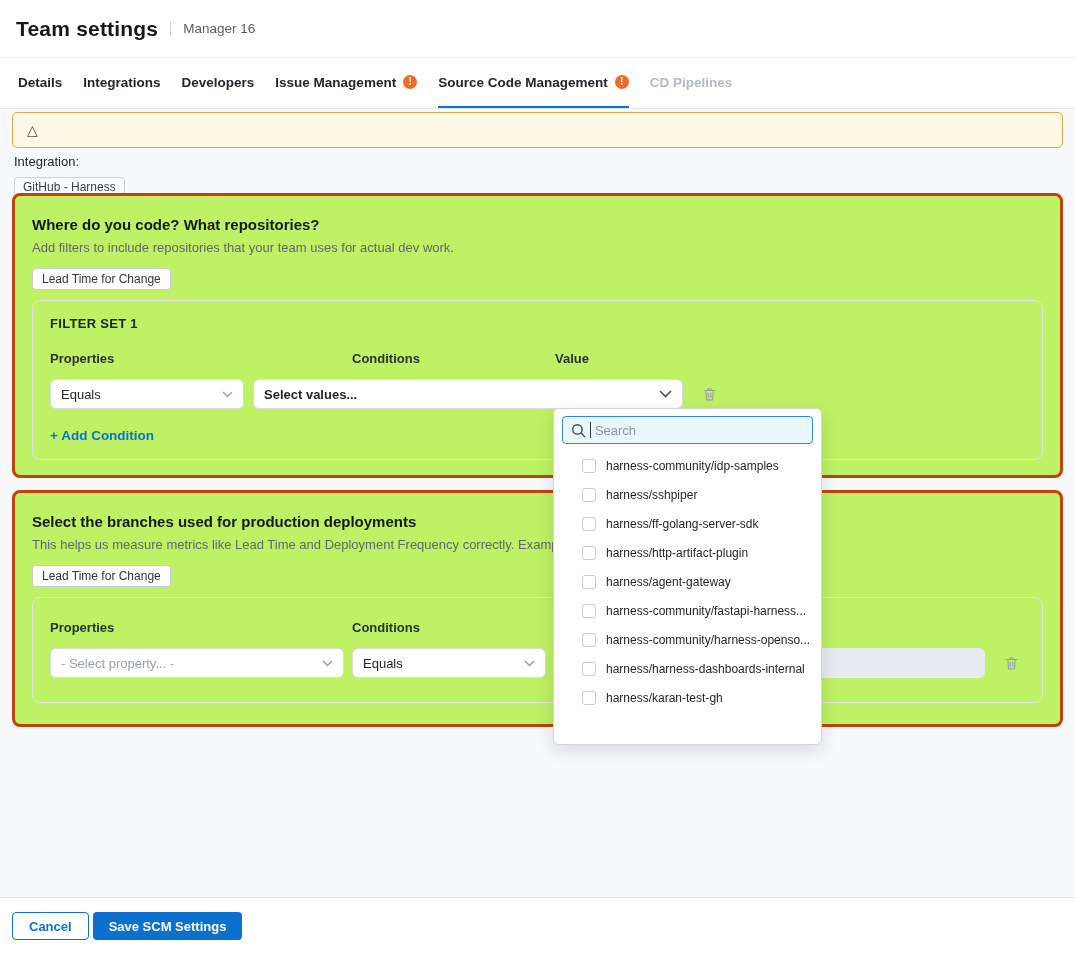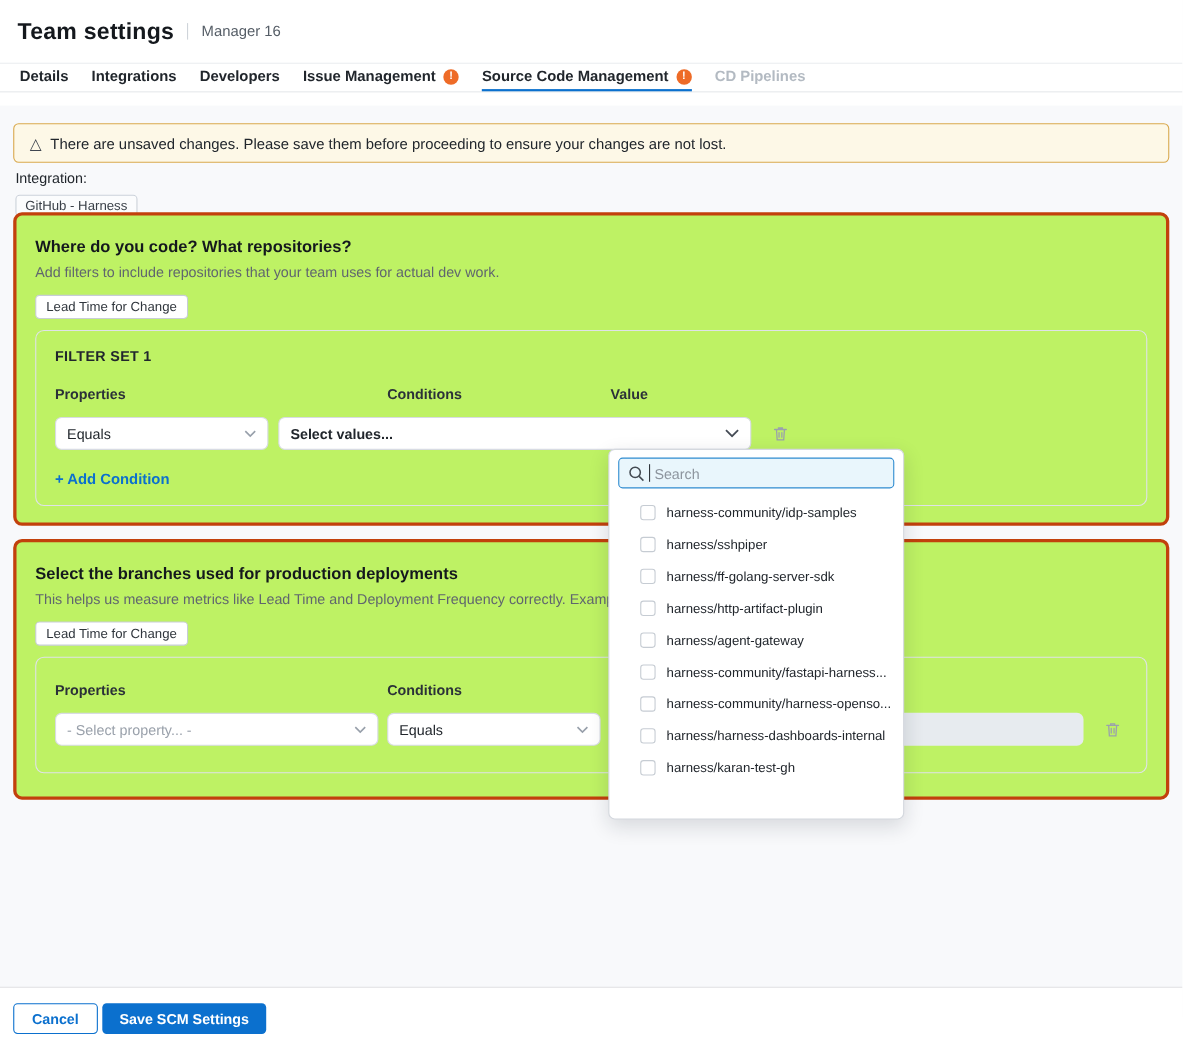--- a/index.html
+++ b/index.html
@@ -12,21 +12,21 @@
   html,body{width:1075px;height:954px;background:#ffffff;overflow:hidden;}
   .page{position:relative;width:1075px;height:954px;background:#ffffff;}
   .content-bg{position:absolute;left:0;top:96px;width:100%;height:801px;background:#f8f9fb;}
 
   
   .header{position:absolute;left:0;top:0;width:100%;height:57px;background:#fff;display:flex;align-items:center;padding:0 16px;}
   .title{font-size:21px;font-weight:700;color:#14181d;letter-spacing:.2px;}
   .subtitle{margin-left:12px;padding-left:12px;border-left:1px solid #cfd4da;font-size:13.5px;color:#565e67;}
 
   
-  .tabbar{position:absolute;left:0;top:57px;width:100%;height:27px;background:#fff;border-top:1px solid #eceef1;border-bottom:1px solid #e6e8eb;display:flex;align-items:stretch;padding:0 18px;gap:21px;}
+  .tabbar{position:absolute;left:0;top:57px;width:100%;height:52px;background:#fff;border-top:1px solid #eceef1;border-bottom:1px solid #e6e8eb;display:flex;align-items:stretch;padding:0 18px;gap:21px;}
   .tab{display:flex;align-items:center;gap:7px;font-size:13.5px;font-weight:600;color:#21262c;border-bottom:2.5px solid transparent;cursor:pointer;}
   .tab.active{border-bottom-color:var(--blue);}
   .tab.disabled{color:#b3bac2;}
   .tab-badge{width:14px;height:14px;border-radius:50%;background:#ee6b27;color:#fff;font-size:10px;font-weight:700;display:flex;align-items:center;justify-content:center;line-height:1;}
 
   
   .banner{position:absolute;left:12px;top:112px;width:1051px;height:36px;background:#fdf8e7;border:1px solid #d9a94e;border-radius:5px;display:flex;align-items:center;gap:8px;padding:0 14px;font-size:13.5px;color:#21262c;}
   .warn-ico{font-size:14px;color:#3f4650;line-height:1;}
 
   
@@ -106,21 +106,20 @@
       <span>Source Code Management</span>
       <span class="tab-badge">!</span>
     </div>
     <div class="tab disabled">
         <span>CD Pipelines</span>
       </div>
   </div>
 
   <div class="banner">
     <span class="warn-ico">△</span>
-    <span>There are unsaved changes. Please save them before proceeding to ensure your changes are not lost.</span>
   </div>
 
   <div class="integration">
     <span>Integration:</span>
     <span class="chip-small">GitHub - Harness</span>
   </div>
 
   <div class="card card1">
     <h2>Where do you code? What repositories?</h2>
     <div class="sub">Add filters to include repositories that your team uses for actual dev work.</div>

